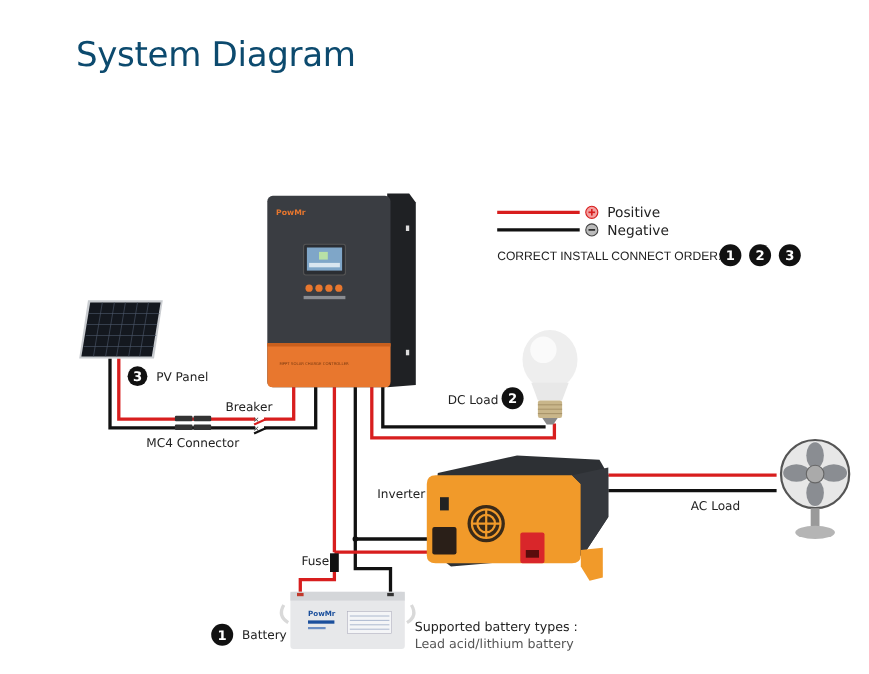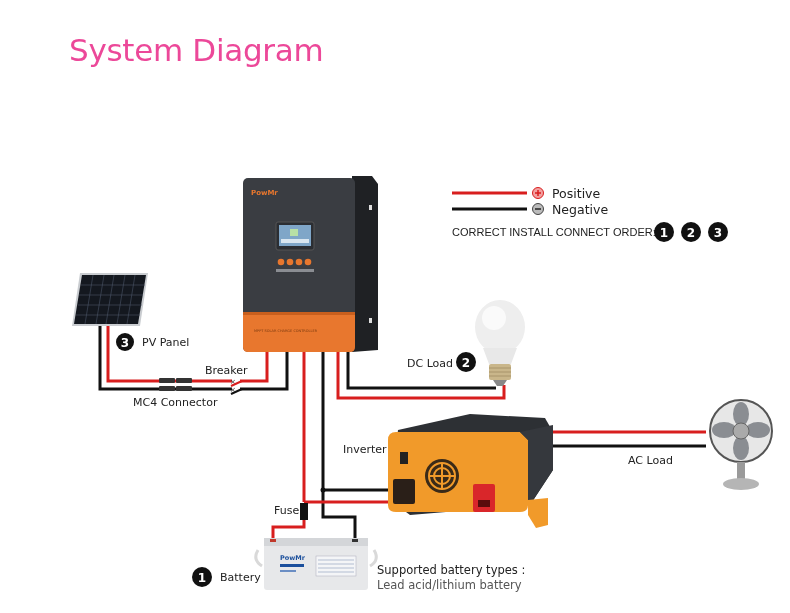--- a/index.html
+++ b/index.html
@@ -1,19 +1,19 @@
 <!DOCTYPE html>
 <html><head>
 <meta charset="utf-8">
 <style>
   html, body { margin: 0; padding: 0; background: #ffffff; }
   body { width: 790px; height: 613px; position: relative; overflow: hidden;
          font-family: "Liberation Sans", "DejaVu Sans", sans-serif; color: #1a1a1a; }
   .title { position: absolute; left: 69px; top: 32px; font-size: 31px; font-weight: 400;
-           font-family: "DejaVu Sans", sans-serif; letter-spacing: -0.3px; color: #ec4899; }
+           font-family: "DejaVu Sans", sans-serif; letter-spacing: -0.3px; color: #0c4a6e; }
   svg.diagram { position: absolute; left: 0; top: 0; }
   .lbl { font-family: "DejaVu Sans", sans-serif; font-size: 11px; fill: #222; }
   .legend-lbl { font-family: "DejaVu Sans", sans-serif; font-size: 12.5px; fill: #222; }
   .order-lbl { font-family: "Liberation Sans", sans-serif; font-size: 11px; fill: #222; }
   .num-txt { font-family: "DejaVu Sans", sans-serif; font-size: 12px; font-weight: bold; fill: #fff; }
   .bat-type { font-family: "DejaVu Sans", sans-serif; font-size: 11.5px; fill: #222; }
   .bat-type2 { font-family: "DejaVu Sans", sans-serif; font-size: 11.5px; fill: #555; }
 </style>
 </head>
 <body>

